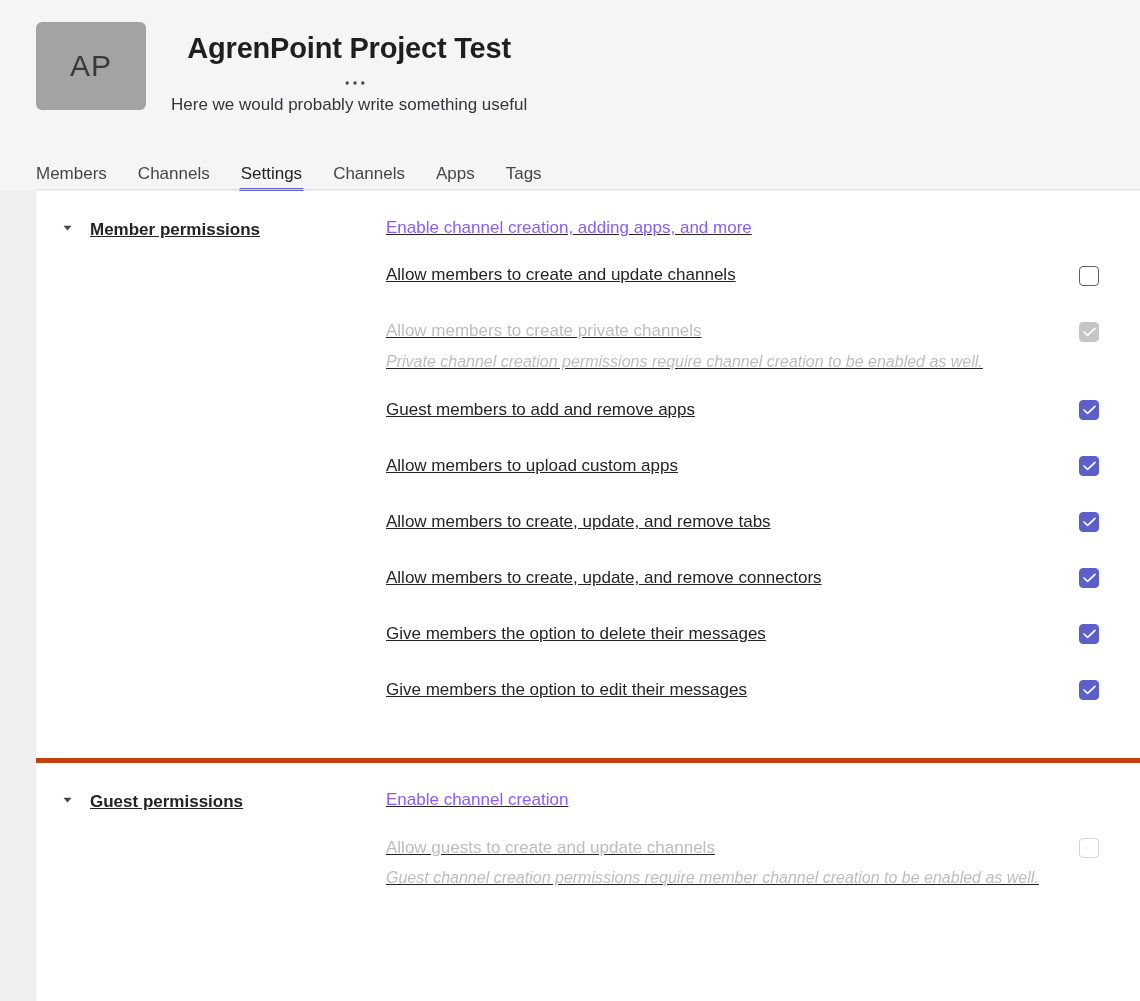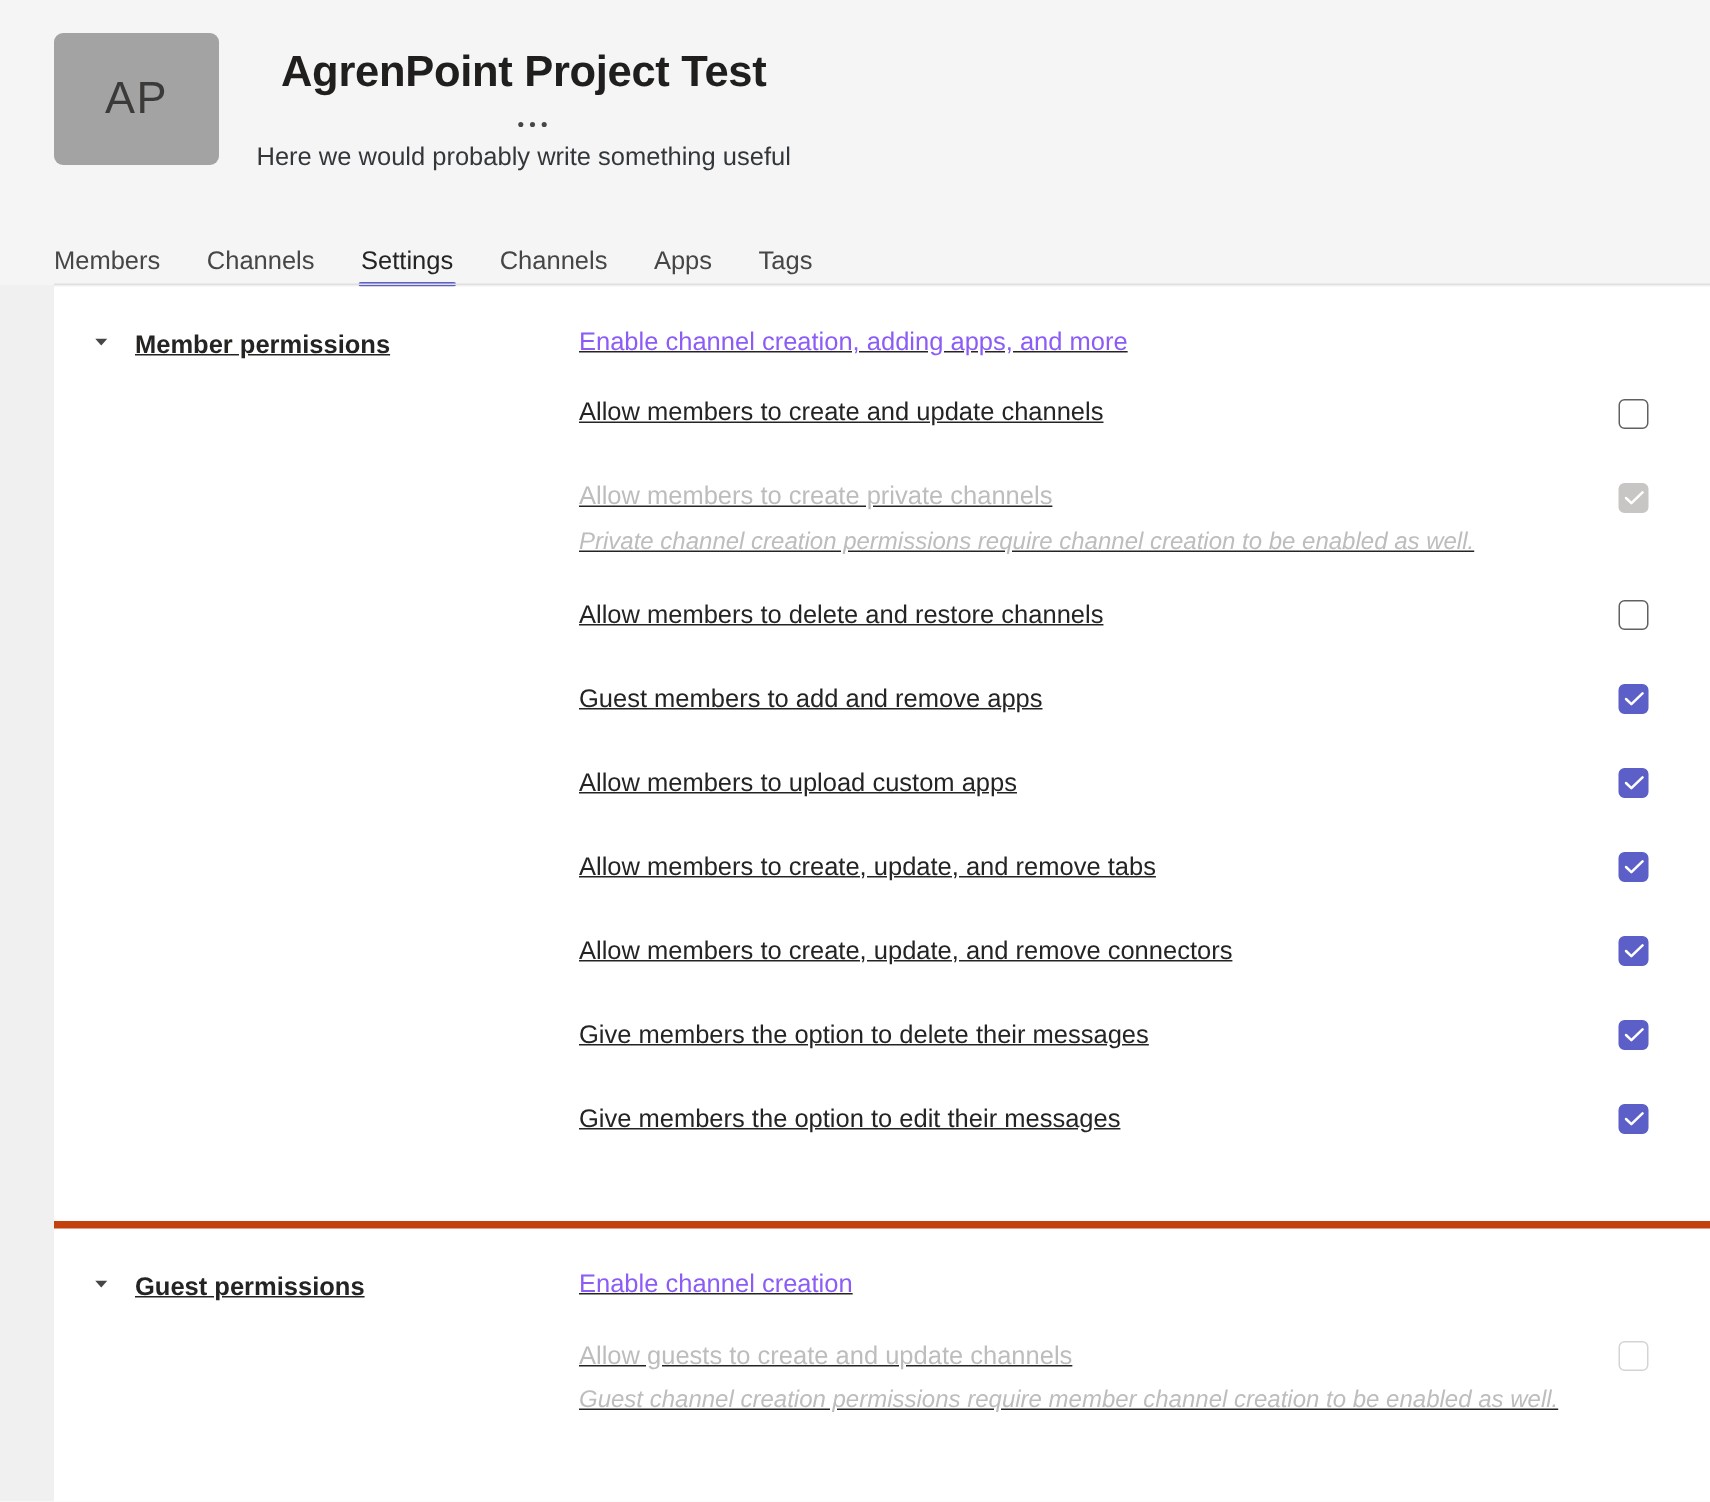--- a/index.html
+++ b/index.html
@@ -299,24 +299,20 @@
         <div class="perm-row disabled">
           <div class="perm-label">Allow members to create private channels</div>
           <div class="cbox checked-disabled">
             <svg width="13" height="10" viewBox="0 0 13 10" aria-hidden="true">
                 <path d="M1 5 L4.6 8.4 L12 1.3" stroke="#FFFFFF" stroke-width="1.7" fill="none" stroke-linecap="round" stroke-linejoin="round"></path>
               </svg>
           </div>
         </div>
         <div class="perm-note">Private channel creation permissions require channel creation to be enabled as well.</div>
 
-        <div class="perm-row">
-          <div class="perm-label">Allow members to delete and restore channels</div>
-          <div class="cbox unchecked"></div>
-        </div>
 
         <div class="perm-row">
           <div class="perm-label">Guest members to add and remove apps</div>
           <div class="cbox checked">
             <svg width="13" height="10" viewBox="0 0 13 10" aria-hidden="true">
                 <path d="M1 5 L4.6 8.4 L12 1.3" stroke="#FFFFFF" stroke-width="1.7" fill="none" stroke-linecap="round" stroke-linejoin="round"></path>
               </svg>
           </div>
         </div>
 

